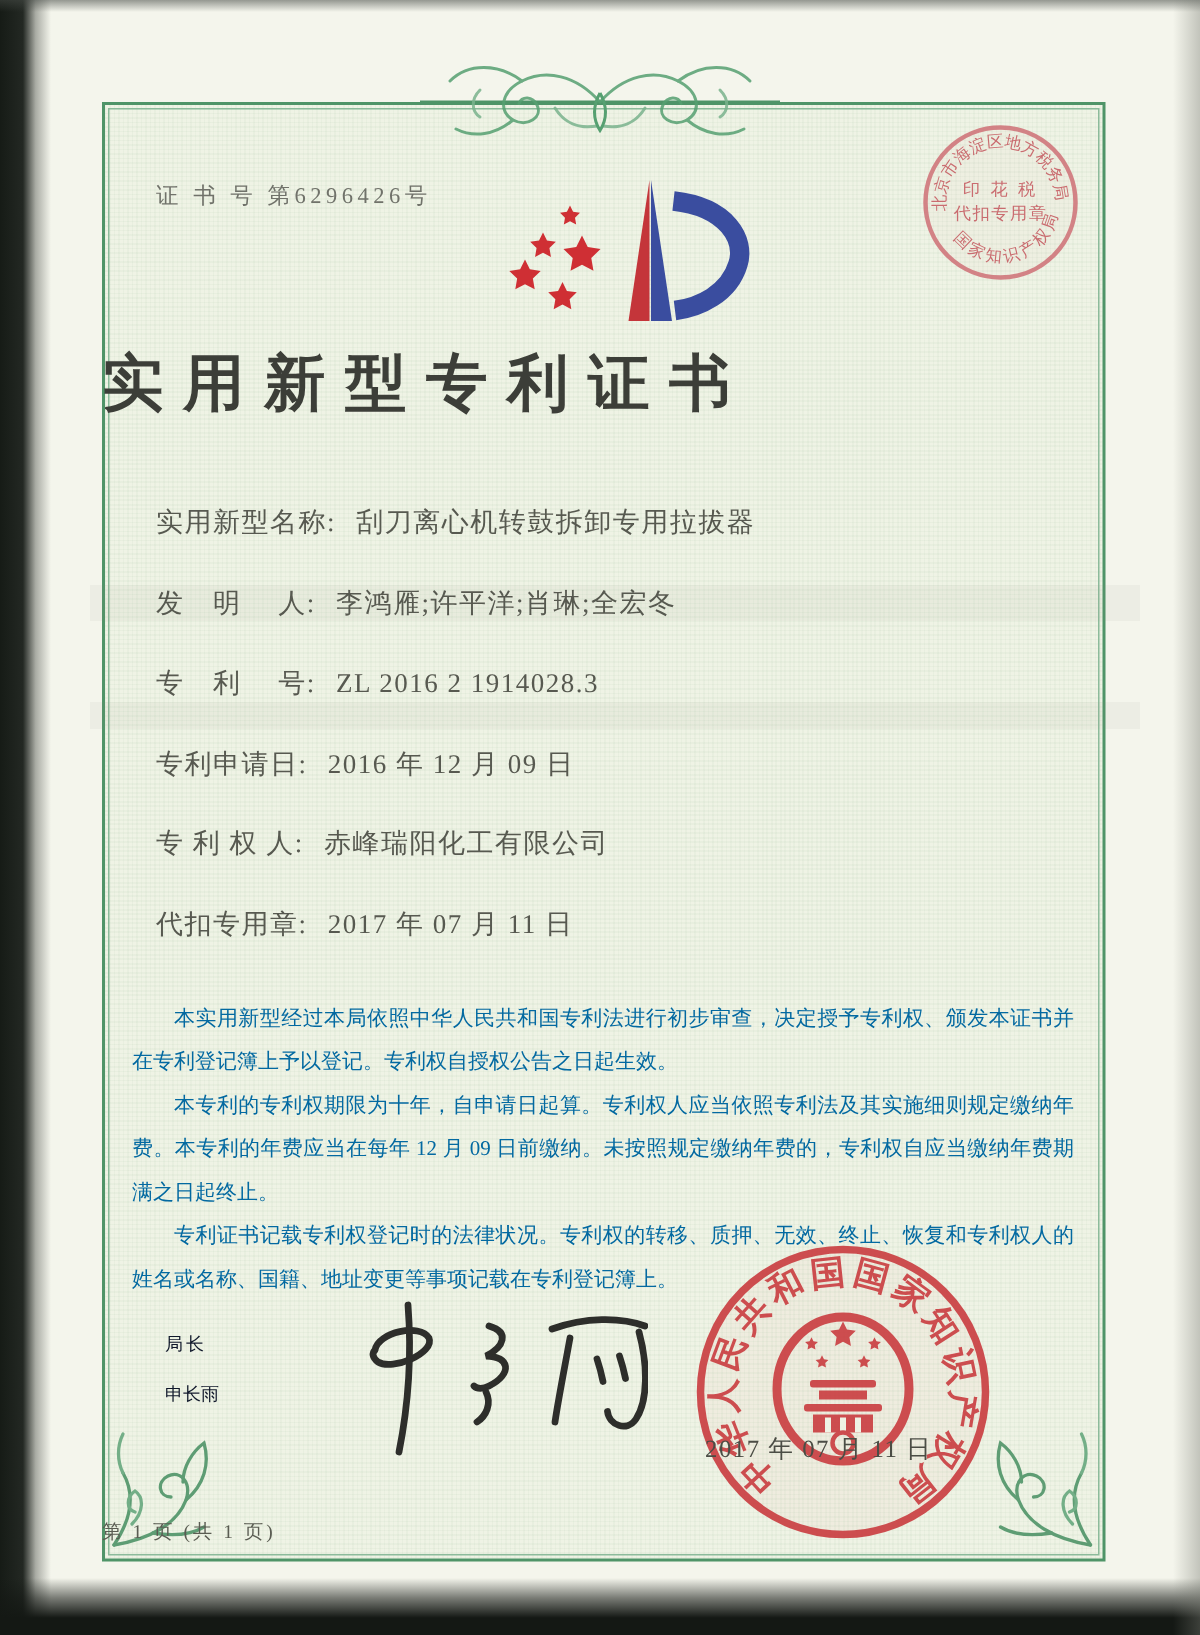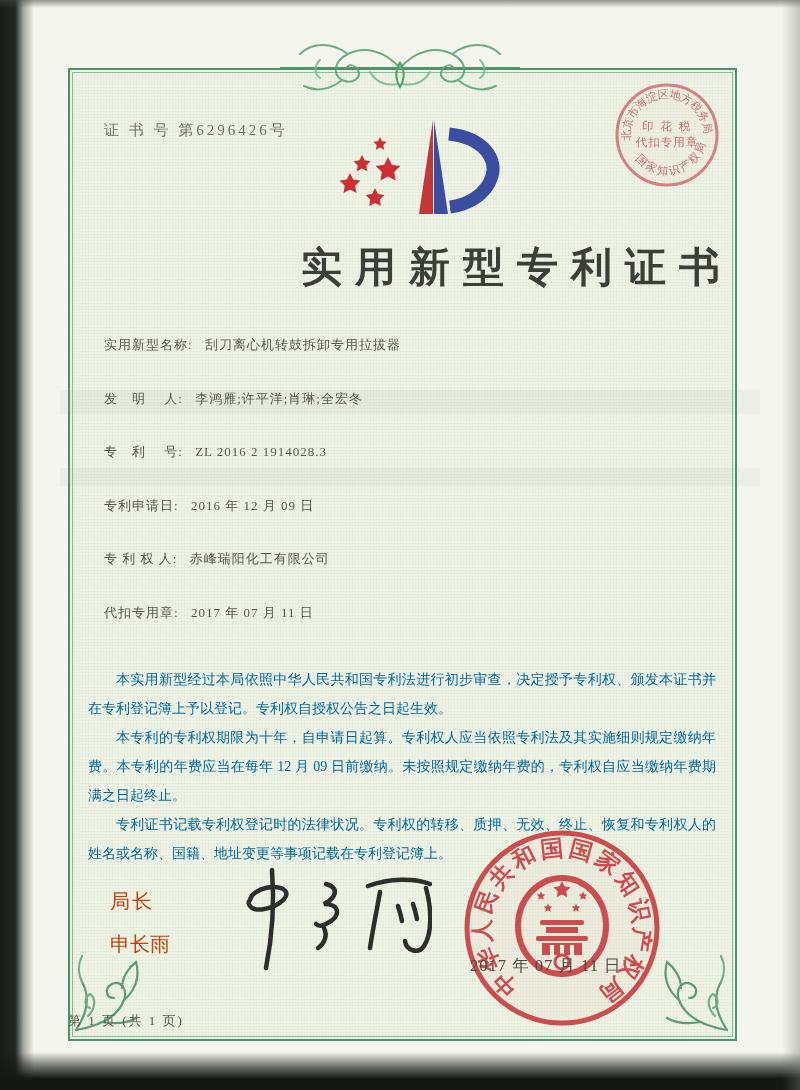--- a/index.html
+++ b/index.html
@@ -22,30 +22,30 @@
   .border-frame{position:absolute;left:68px;top:68px;width:665px;height:969px;
     border:2px solid #4f9468;z-index:2;
     background:
       repeating-linear-gradient(0deg, rgba(110,160,115,0.055) 0 1px, rgba(0,0,0,0) 1px 3px),
       repeating-linear-gradient(90deg, rgba(110,160,115,0.05) 0 1px, rgba(0,0,0,0) 1px 3px),
       #eff3e5;}
   .border-inner-line{position:absolute;inset:2px;border:1px solid #8cbb9b;pointer-events:none;}
   .streak{position:absolute;left:60px;width:700px;background:rgba(140,140,125,0.07);z-index:3;}
   
   .cert-no{position:absolute;left:104px;top:121px;font-size:15px;letter-spacing:3px;color:#70726a;z-index:5;}
-  .title{position:absolute;left:68px;top:240px;width:665px;text-align:right;
+  .title{position:absolute;left:68px;top:228px;width:665px;text-align:left;
     font-size:41px;font-weight:700;letter-spacing:13px;color:#3c3e38;z-index:5;}
   .fields{position:absolute;left:104px;top:336px;width:560px;z-index:5;}
-  .field-row{height:53.5px;font-size:13px;color:#575950;letter-spacing:1px;white-space:nowrap;}
+  .field-row{height:53.5px;font-size:18px;color:#575950;letter-spacing:1px;white-space:nowrap;}
   .field-row .lbl{display:inline-block;}
   .field-row .val{display:inline-block;margin-left:8px;}
   .paras{position:absolute;left:88px;top:665px;width:628px;z-index:5;
     font-size:14px;line-height:29px;color:#0369a1;text-align:justify;}
   .paras p{margin:0;text-indent:2em;}
-  .signer{position:absolute;left:110px;top:888px;z-index:6;font-size:20px;color:#c2410c;
+  .signer{position:absolute;left:110px;top:888px;z-index:6;font-size:12px;color:#0f172a;
     font-family:"Liberation Sans","DejaVu Sans",sans-serif;}
   .signer .t{margin-bottom:16px;letter-spacing:2px;}
   .signature-svg{position:absolute;left:222px;top:858px;z-index:7;}
   .issue-date{position:absolute;left:470px;top:955px;z-index:8;font-size:16.5px;
     letter-spacing:1px;color:#4b4d45;}
   .footer{position:absolute;left:68px;top:1012px;width:665px;z-index:5;
     font-size:13px;letter-spacing:2px;color:#5a5c52;}
   .seal-main{position:absolute;left:462px;top:828px;z-index:6;}
   .seal-tax{position:absolute;left:612px;top:80px;z-index:6;}
   .logo{position:absolute;left:330px;top:108px;z-index:5;}

